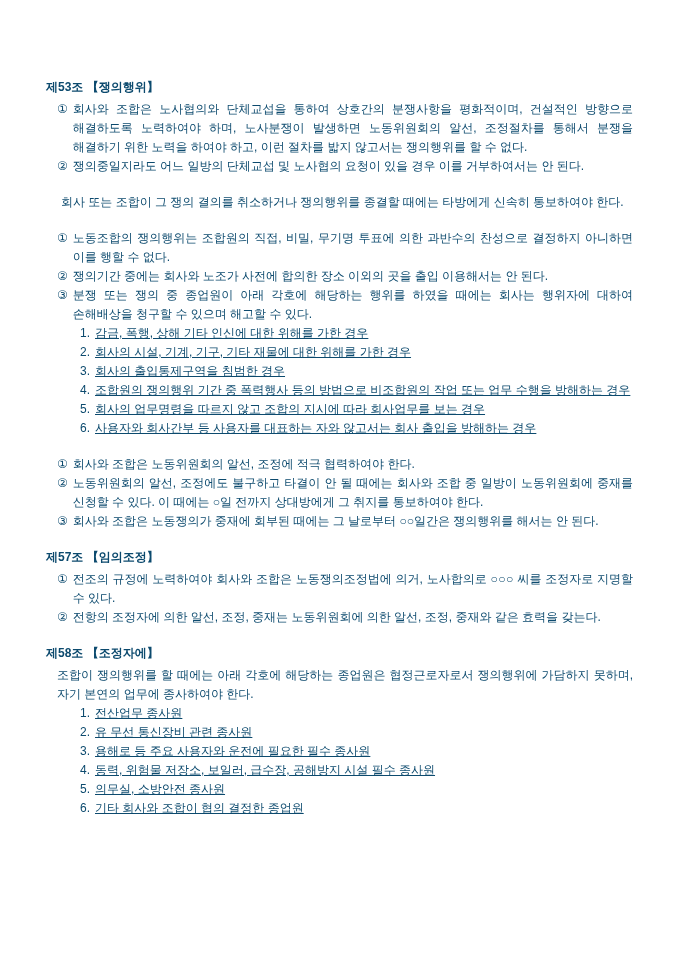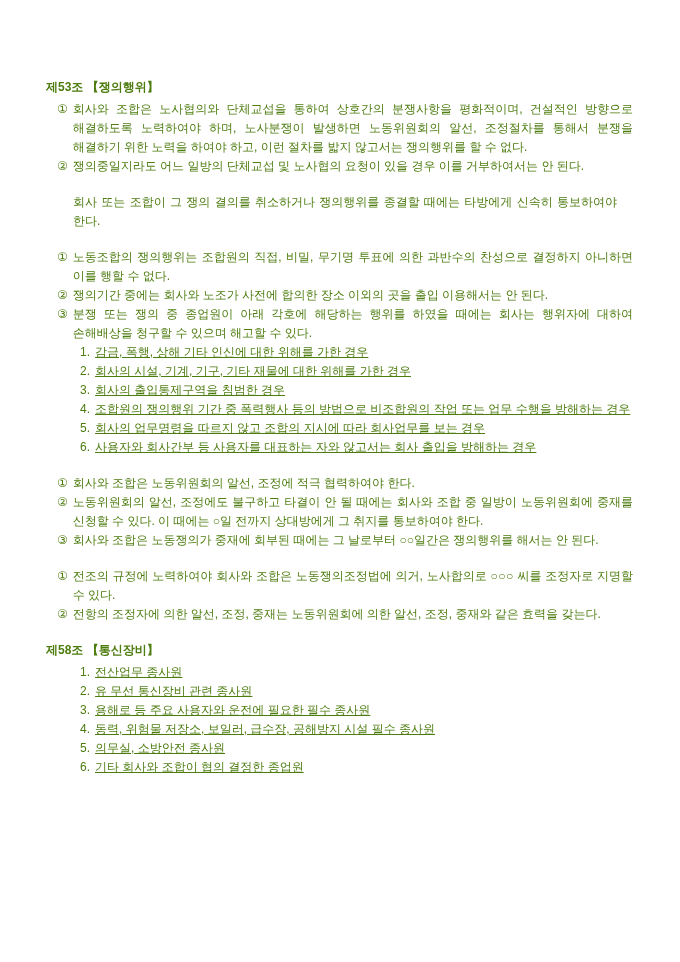--- a/index.html
+++ b/index.html
@@ -11,21 +11,21 @@
     position: relative;
     width: 680px;
     height: 962px;
     box-sizing: border-box;
     background: #ffffff;
     padding: 78px 47px 20px 46px;
     overflow: hidden;
     font-family: "Liberation Sans", "DejaVu Sans", sans-serif;
     font-size: 12px;
     line-height: 19px;
-    color: #4d7c0f;
+    color: #0c4a6e;
   }
   .article {
     margin: 0 0 17px 0;
   }
   .article-title {
     margin: 0 0 3px 0;
     font-size: 12px;
     font-weight: 700;
     line-height: 19px;
   }
@@ -75,21 +75,21 @@
       <span class="clause-marker">①</span>
       <span class="clause-text">회사와 조합은 노사협의와 단체교섭을 통하여 상호간의 분쟁사항을 평화적이며, 건설적인 방향으로 해결하도록 노력하여야 하며, 노사분쟁이 발생하면 노동위원회의 알선, 조정절차를 통해서 분쟁을 해결하기 위한 노력을 하여야 하고, 이런 절차를 밟지 않고서는 쟁의행위를 할 수 없다.</span>
     </div>
     <div class="clause">
       <span class="clause-marker">②</span>
       <span class="clause-text">쟁의중일지라도 어느 일방의 단체교섭 및 노사협의 요청이 있을 경우 이를 거부하여서는 안 된다.</span>
     </div>
   </section>
 
   <section class="article">
-    <p class="plain-paragraph" style="margin:16px;">회사 또는 조합이 그 쟁의 결의를 취소하거나 쟁의행위를 종결할 때에는 타방에게 신속히 통보하여야 한다.</p>
+    <p class="plain-paragraph" style="margin:4px;">회사 또는 조합이 그 쟁의 결의를 취소하거나 쟁의행위를 종결할 때에는 타방에게 신속히 통보하여야 한다.</p>
   </section>
 
   <section class="article">
     <div class="clause">
       <span class="clause-marker">①</span>
       <span class="clause-text">노동조합의 쟁의행위는 조합원의 직접, 비밀, 무기명 투표에 의한 과반수의 찬성으로 결정하지 아니하면 이를 행할 수 없다.</span>
     </div>
     <div class="clause">
       <span class="clause-marker">②</span>
       <span class="clause-text">쟁의기간 중에는 회사와 노조가 사전에 합의한 장소 이외의 곳을 출입 이용해서는 안 된다.</span>
@@ -133,32 +133,34 @@
       <span class="clause-marker">②</span>
       <span class="clause-text">노동위원회의 알선, 조정에도 불구하고 타결이 안 될 때에는 회사와 조합 중 일방이 노동위원회에 중재를 신청할 수 있다. 이 때에는 ○일 전까지 상대방에게 그 취지를 통보하여야 한다.</span>
     </div>
     <div class="clause">
       <span class="clause-marker">③</span>
       <span class="clause-text">회사와 조합은 노동쟁의가 중재에 회부된 때에는 그 날로부터 ○○일간은 쟁의행위를 해서는 안 된다.</span>
     </div>
   </section>
 
   <section class="article">
+    <h2 class="article-title">제57조 【임의조정】</h2>
     <div class="clause">
       <span class="clause-marker">①</span>
       <span class="clause-text">전조의 규정에 노력하여야 회사와 조합은 노동쟁의조정법에 의거, 노사합의로 ○○○ 씨를 조정자로 지명할 수 있다.</span>
     </div>
     <div class="clause">
       <span class="clause-marker">②</span>
       <span class="clause-text">전항의 조정자에 의한 알선, 조정, 중재는 노동위원회에 의한 알선, 조정, 중재와 같은 효력을 갖는다.</span>
     </div>
   </section>
 
   <section class="article">
-    <h2 class="article-title">제58조 【통신장비】</h2>
+    <h2 class="article-title">제58조 【조정자에】</h2>
+    <p class="plain-paragraph" style="margin:0;">조합이 쟁의행위를 할 때에는 아래 각호에 해당하는 종업원은 협정근로자로서 쟁의행위에 가담하지 못하며, 자기 본연의 업무에 종사하여야 한다.</p>
     <div class="item">
       <span class="item-marker">1.</span>
       <span class="item-text">전산업무 종사원</span>
     </div>
     <div class="item">
       <span class="item-marker">2.</span>
       <span class="item-text">유 무선 통신장비 관련 종사원</span>
     </div>
     <div class="item">
       <span class="item-marker">3.</span>

